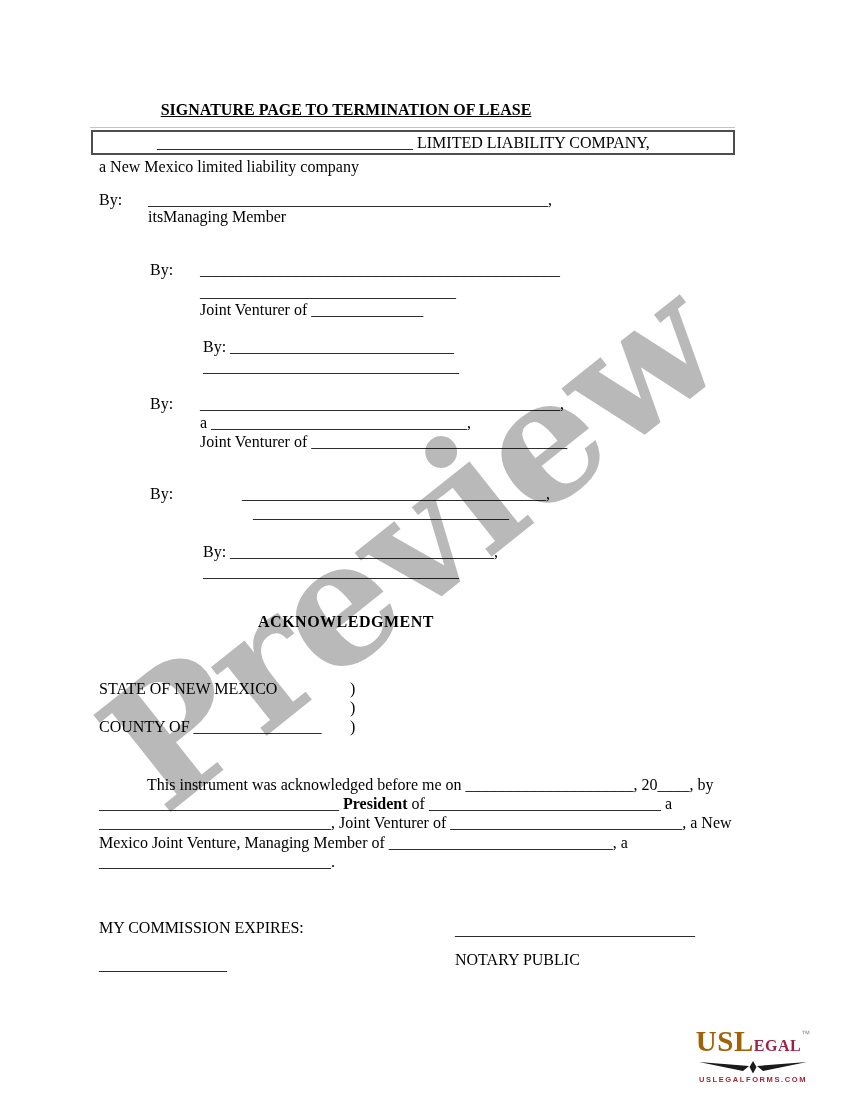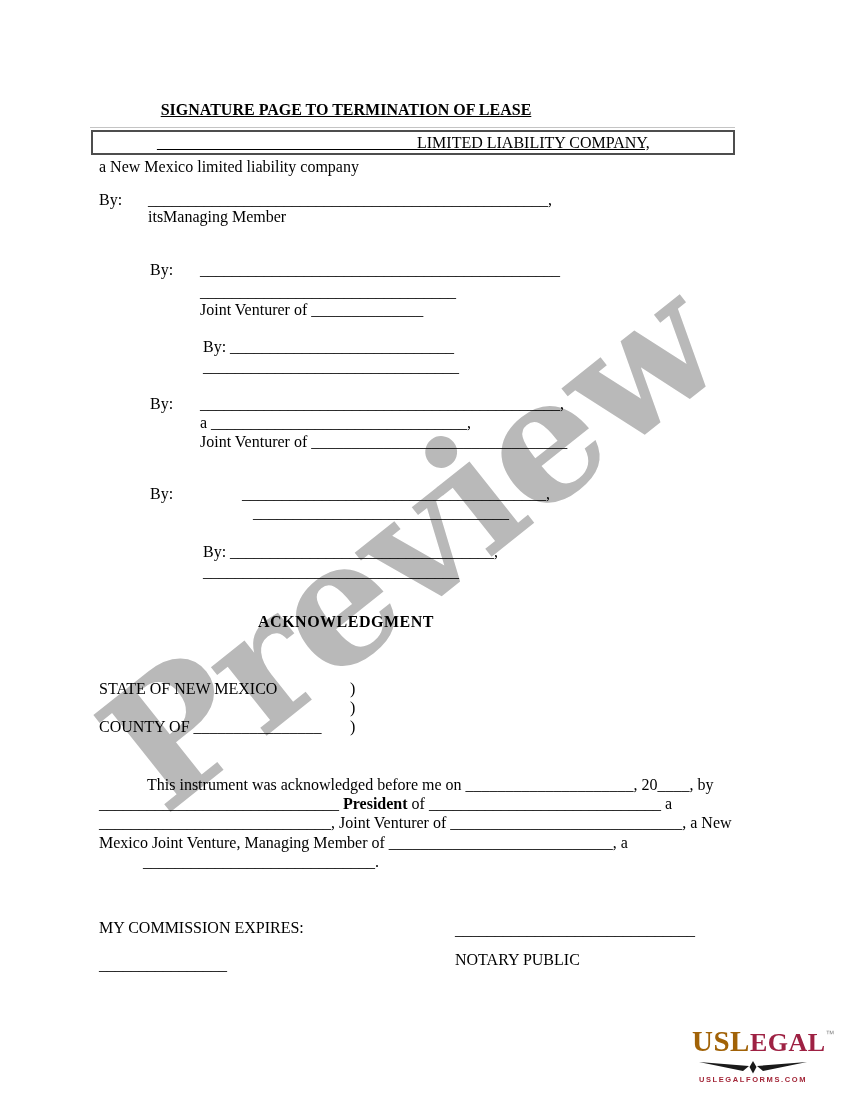--- a/index.html
+++ b/index.html
@@ -41,39 +41,38 @@
   .company-box {
     position:absolute; left:91px; top:130px;
     width:644px; height:25px;
     border:2px solid #4d4d4d;
     box-sizing:border-box;
     z-index:2;
     white-space:pre;
     line-height:21px;
     padding-left:64px;
     background:transparent;
-    text-decoration:underline;
   }
 
   .para-line { line-height:19.5px; }
 
   
   .logo {
     position:absolute; left:692px; top:1020px;
     width:122px; text-align:center; z-index:2;
     cursor:pointer;
   }
   .logo-word { line-height:28px; white-space:nowrap; }
   .logo-main {
     font-family:"Liberation Serif", serif; font-weight:bold;
     font-size:29px; color:#a16207; letter-spacing:0.5px;
   }
   .logo-sub {
     font-family:"Liberation Serif", serif; font-weight:bold;
-    font-size:26px; color:#9e2143; letter-spacing:0.5px;text-align:center;
+    font-size:16px; color:#9e2143; letter-spacing:0.5px;text-align:center;
   }
   .logo-tm { font-size:9px; color:#8a8a8a; vertical-align:14px; font-family:"Liberation Sans", sans-serif; }
   .logo-wings { display:block; margin:1px auto 1px auto; }
   .logo-site {
     font-family:"Liberation Sans", sans-serif; font-weight:bold;
     font-size:7.5px; letter-spacing:1.6px; color:#a32638;
   }
 </style>
 </head>
 <body>
@@ -118,21 +117,21 @@
   <div class="abs" style="left:99px; top:679px;">STATE OF NEW MEXICO</div>
   <div class="abs" style="left:350px; top:679px;">)</div>
   <div class="abs" style="left:350px; top:698px;">)</div>
   <div class="abs" style="left:99px; top:717px;">COUNTY OF ________________</div>
   <div class="abs" style="left:350px; top:717px;">)</div>
 
   <div class="abs para-line" style="left:147px; top:775px;">This instrument was acknowledged before me on _____________________, 20____, by</div>
   <div class="abs para-line" style="left:99px; top:794px;"><span>______________________________ </span><span class="bold">President</span><span> of _____________________________ a</span></div>
   <div class="abs para-line" style="left:99px; top:813px;">_____________________________, Joint Venturer of _____________________________, a New</div>
   <div class="abs para-line" style="left:99px; top:833px;">Mexico Joint Venture, Managing Member of ____________________________, a</div>
-  <div class="abs para-line" style="left:99px; top:852px;margin-left:44px;">_____________________________.</div>
+  <div class="abs para-line" style="left:99px; top:852px;">_____________________________.</div>
 
   <div class="abs" style="left:99px; top:918px;">MY COMMISSION EXPIRES:</div>
   <div class="abs" style="left:455px; top:920px;">______________________________</div>
   <div class="abs" style="left:99px; top:955px;">________________</div>
   <div class="abs" style="left:455px; top:950px;">NOTARY PUBLIC</div>
 
   <div class="logo">
     <div class="logo-word"><span class="logo-main">USL</span><span class="logo-sub">EGAL</span><span class="logo-tm">™</span></div>
     <svg class="logo-wings" width="112" height="13" viewBox="0 0 112 13">
       <path d="M52 5 L2 1 L46 10 Z" fill="#1a1a1a"></path>

